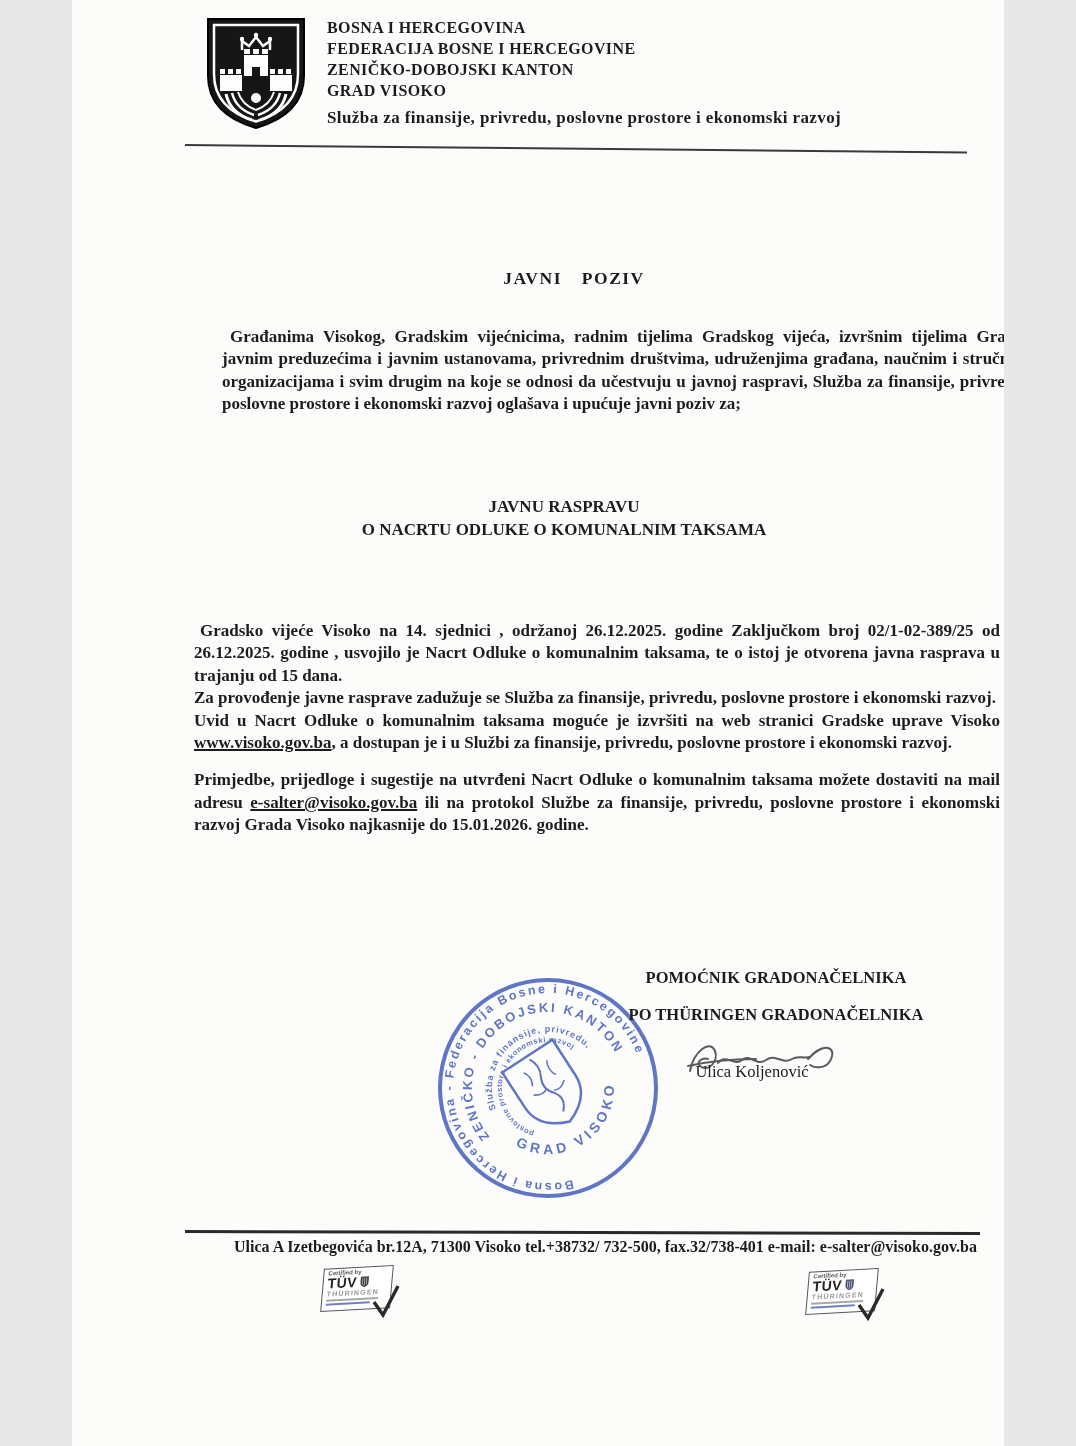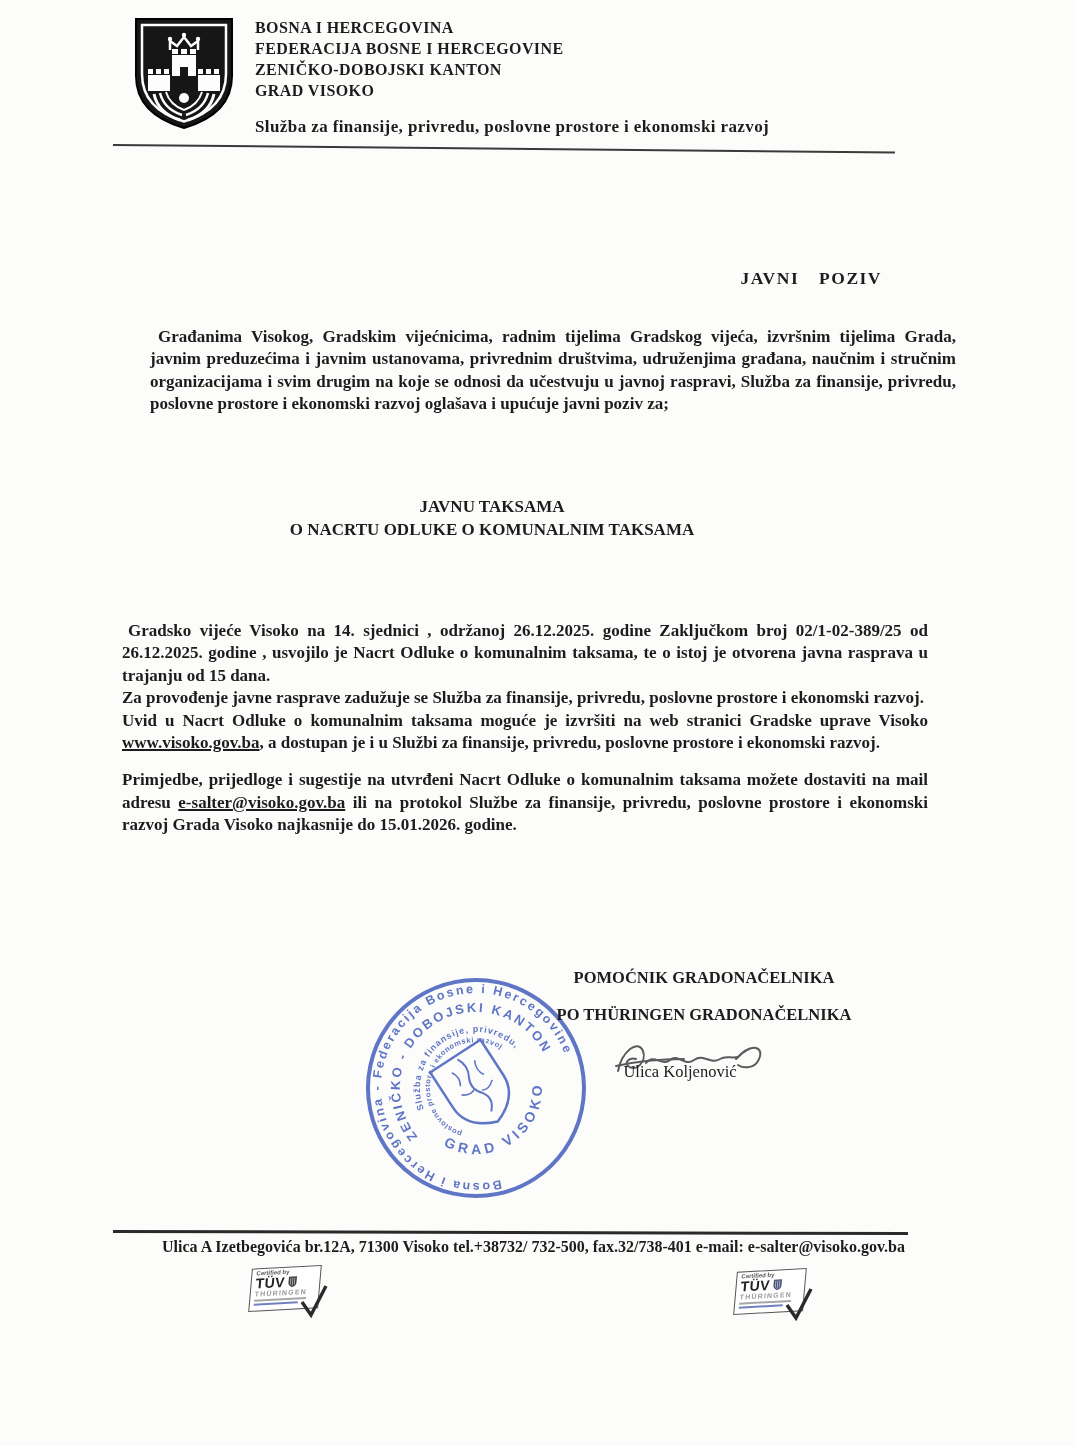--- a/index.html
+++ b/index.html
@@ -1,37 +1,37 @@
 <!DOCTYPE html>
 <html><head>
 <meta charset="utf-8">
 <style>
   html,body{margin:0;padding:0;background:#e8e8e8;}
   .page{
     position:relative;
-    width:1076px;height:1446px;
+    width:932px;height:1446px;
     background:#fcfcfb;
     margin:0 auto;
     font-family:"Liberation Serif", serif;
     color:#1c1c1c;
     overflow:hidden;
   }
   .abs{position:absolute;}
 
   
   .hdr-text{left:255px;top:17px;width:640px;}
   .hdr-line{font-weight:bold;font-size:16px;line-height:21px;letter-spacing:.4px;}
-  .hdr-line.dept{font-size:17px;margin-top:15px;}
+  .hdr-line.dept{font-size:17px;margin-top:6px;}
   .rule{height:0;border-top:2.5px solid #3a3a3a;transform-origin:left center;}
   .rule1{left:113px;top:144px;width:782px;transform:rotate(0.55deg);}
   .rule2{left:113px;top:1230px;width:795px;border-top:3px solid #2a2a2a;transform:rotate(0.15deg);}
 
   .meta{left:122px;top:158px;font-weight:bold;font-size:16.5px;line-height:23px;}
 
-  .doc-title{left:122px;top:268px;width:760px;text-align:right;
+  .doc-title{left:122px;top:268px;width:760px;text-align:center;
     font-weight:bold;font-size:17.5px;letter-spacing:1.5px;word-spacing:14px;}
 
   .para{font-weight:bold;font-size:17px;line-height:22.4px;text-align:justify;}
   .intro{left:122px;top:326px;width:806px;text-indent:8px;margin-left:28px;}
 
   .subject{left:122px;top:495px;width:740px;text-align:center;
     font-weight:bold;font-size:17px;line-height:23px;}
 
   .bodyblock{left:122px;top:620px;width:806px;}
   .bodyblock p{margin:0;}
@@ -109,21 +109,21 @@
   </div>
 
   <div class="abs rule rule1"></div>
 
 
   <div class="abs doc-title">JAVNI  POZIV</div>
 
   <div class="abs para intro">Građanima Visokog, Gradskim vijećnicima, radnim tijelima Gradskog vijeća, izvršnim tijelima Grada, javnim preduzećima i javnim ustanovama, privrednim društvima, udruženjima građana, naučnim i stručnim organizacijama i svim drugim na koje se odnosi da učestvuju u javnoj raspravi, Služba za finansije, privredu, poslovne prostore i ekonomski razvoj oglašava i upućuje javni poziv za;</div>
 
   <div class="abs subject">
-    <div>JAVNU TAKSAMA</div>
+    <div>JAVNU RASPRAVU</div>
     <div>O NACRTU ODLUKE O KOMUNALNIM TAKSAMA</div>
   </div>
 
   <div class="abs bodyblock para">
     <p class="indent1">Gradsko vijeće Visoko na 14. sjednici , održanoj  26.12.2025. godine  Zaključkom broj 02/1-02-389/25 od 26.12.2025. godine , usvojilo je Nacrt Odluke o komunalnim taksama, te o istoj je otvorena javna rasprava u trajanju od 15 dana.</p>
     <p>Za provođenje javne rasprave zadužuje se Služba za finansije, privredu, poslovne prostore i ekonomski razvoj.</p>
     <p><span>Uvid u Nacrt Odluke o komunalnim taksama moguće je izvršiti na web stranici Gradske uprave Visoko </span><span class="link">www.visoko.gov.ba</span><span>, a dostupan je i u Službi za finansije, privredu, poslovne prostore i ekonomski razvoj.</span></p>
     <p class="gap"><span>Primjedbe, prijedloge i sugestije na utvrđeni Nacrt Odluke o komunalnim taksama možete dostaviti na mail adresu </span><span class="link">e-salter@visoko.gov.ba</span><span> ili na protokol Službe za finansije, privredu, poslovne prostore i ekonomski razvoj Grada Visoko najkasnije do 15.01.2026. godine.</span></p>
   </div>
 

